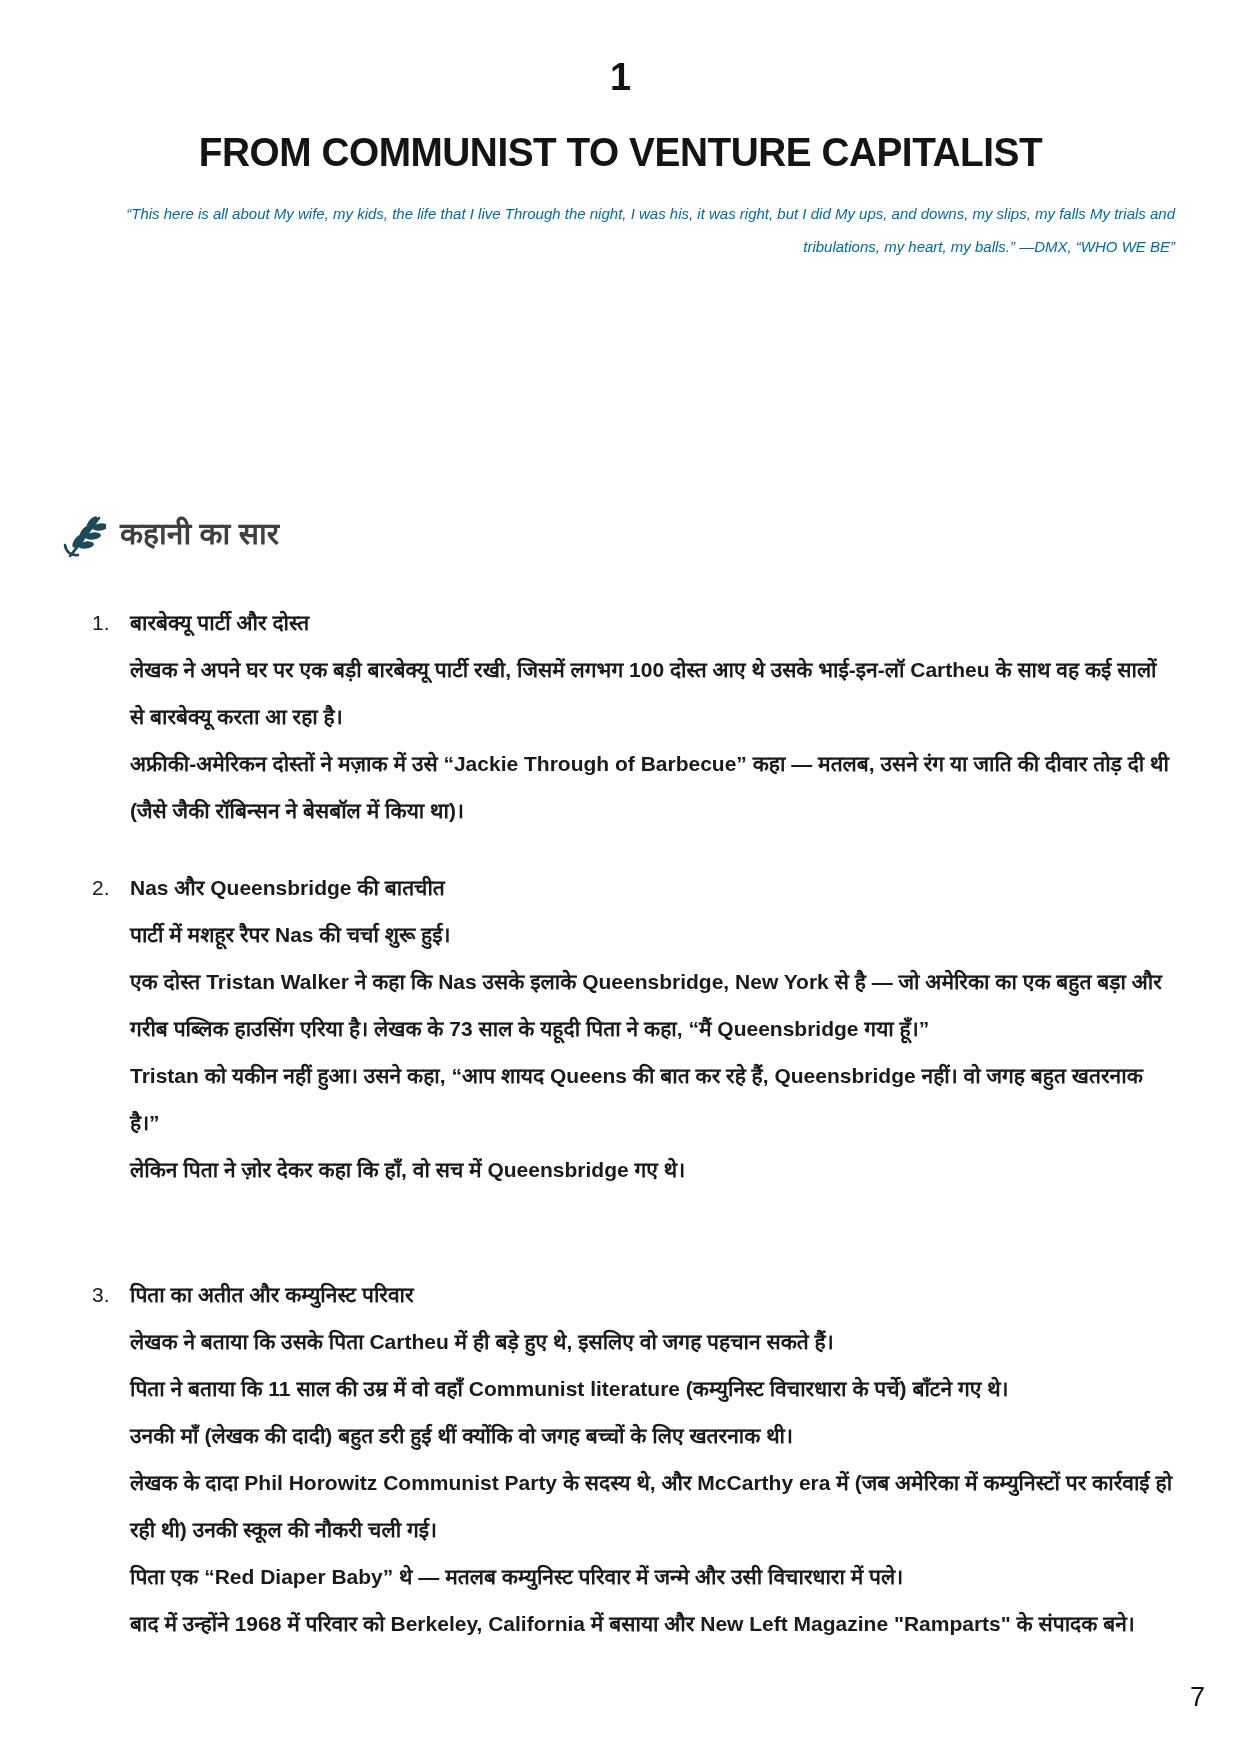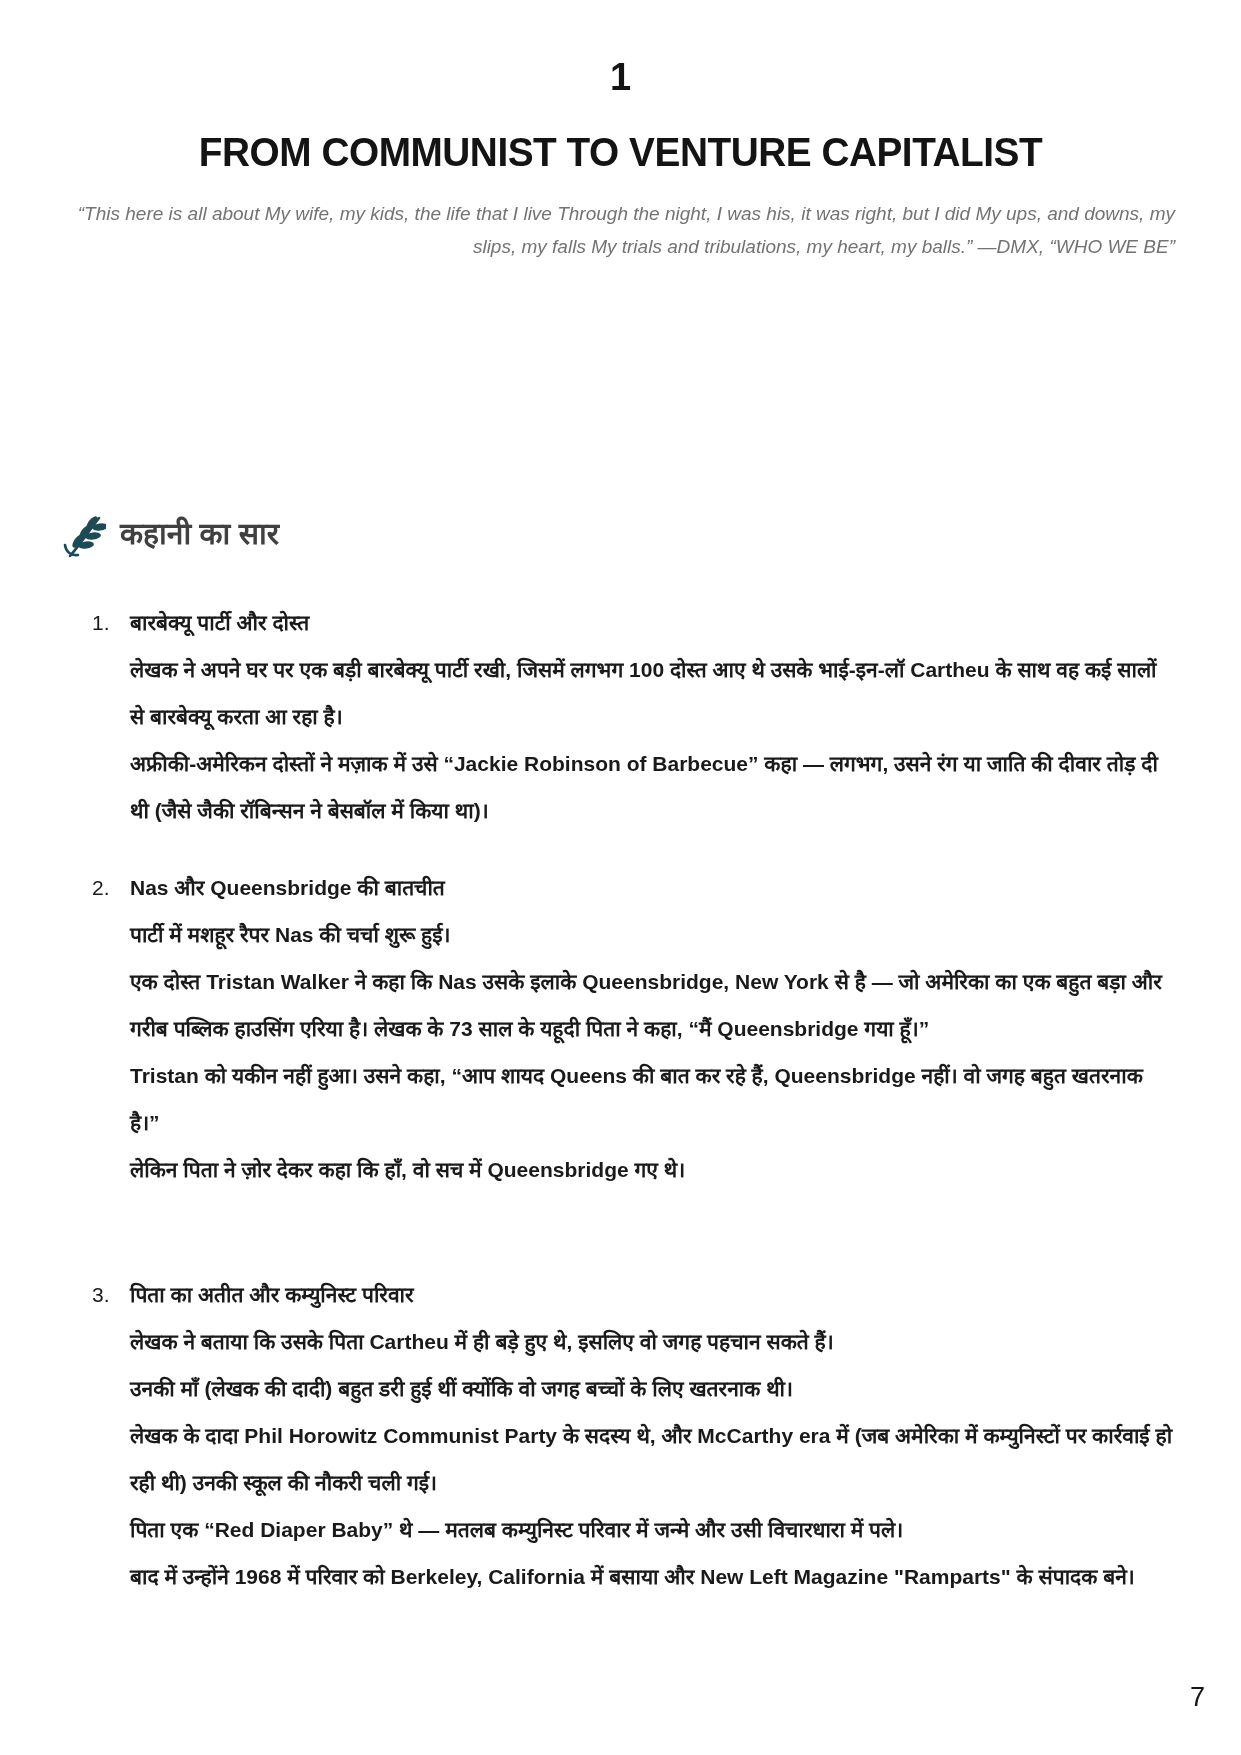--- a/index.html
+++ b/index.html
@@ -23,22 +23,22 @@
     margin-top:34px;
     text-align:center;
     font-size:40px; font-weight:800; letter-spacing:-0.5px;
     color:#141414;
     transform:scaleX(0.97);
   }
   .epigraph {
     margin:22px 66px 0 66px;
     text-align:right;
     font-style:italic;
-    font-size:19px; line-height:33px;
-    color:#737373;
+    font-size:15px; line-height:33px;
+    color:#0369a1;
   }
   .section-heading {
     display:flex; align-items:center; gap:14px;
     margin:248px 0 0 62px;
   }
   .section-heading .icon-wrap { flex:none; display:flex; }
   .section-heading .label {
     font-size:30px; font-weight:700;
     line-height:1.2;
   }
@@ -90,21 +90,21 @@
 
   <div class="items">
 
     <div class="item">
       <div class="item-head">
         <span class="item-num">1.</span>
         <span class="item-title">बारबेक्यू पार्टी और दोस्त</span>
       </div>
       <div class="item-body">
         <p>लेखक ने अपने घर पर एक बड़ी बारबेक्यू पार्टी रखी, जिसमें लगभग 100 दोस्त आए थे  उसके भाई-इन-लॉ Cartheu के साथ वह कई सालों से बारबेक्यू करता आ रहा है।</p>
-        <p>अफ्रीकी-अमेरिकन दोस्तों ने मज़ाक में उसे “Jackie Robinson of Barbecue” कहा — लगभग, उसने रंग या जाति की दीवार तोड़ दी थी (जैसे जैकी रॉबिन्सन ने बेसबॉल में किया था)।</p>
+        <p>अफ्रीकी-अमेरिकन दोस्तों ने मज़ाक में उसे “Jackie Through of Barbecue” कहा — मतलब, उसने रंग या जाति की दीवार तोड़ दी थी (जैसे जैकी रॉबिन्सन ने बेसबॉल में किया था)।</p>
       </div>
     </div>
 
     <div class="item">
       <div class="item-head">
         <span class="item-num">2.</span>
         <span class="item-title">Nas और Queensbridge की बातचीत</span>
       </div>
       <div class="item-body">
         <p>पार्टी में मशहूर रैपर Nas की चर्चा शुरू हुई।</p>
@@ -114,20 +114,21 @@
       </div>
     </div>
 
     <div class="item gap-large">
       <div class="item-head">
         <span class="item-num">3.</span>
         <span class="item-title">पिता का अतीत और कम्युनिस्ट परिवार</span>
       </div>
       <div class="item-body">
         <p>लेखक ने बताया कि उसके पिता Cartheu में ही बड़े हुए थे, इसलिए वो जगह पहचान सकते हैं।</p>
+        <p>पिता ने बताया कि 11 साल की उम्र में वो वहाँ Communist literature (कम्युनिस्ट विचारधारा के पर्चे) बाँटने गए थे।</p>
         <p>उनकी माँ (लेखक की दादी) बहुत डरी हुई थीं क्योंकि वो जगह बच्चों के लिए खतरनाक थी।</p>
         <p>लेखक के दादा Phil Horowitz Communist Party के सदस्य थे, और McCarthy era में (जब अमेरिका में कम्युनिस्टों पर कार्रवाई हो रही थी) उनकी स्कूल की नौकरी चली गई।</p>
         <p>पिता एक “Red Diaper Baby” थे — मतलब कम्युनिस्ट परिवार में जन्मे और उसी विचारधारा में पले।</p>
         <p>बाद में उन्होंने 1968 में परिवार को Berkeley, California में बसाया और New Left Magazine "Ramparts" के संपादक बने।</p>
       </div>
     </div>
 
   </div>
 
   <div class="page-number">7</div>

